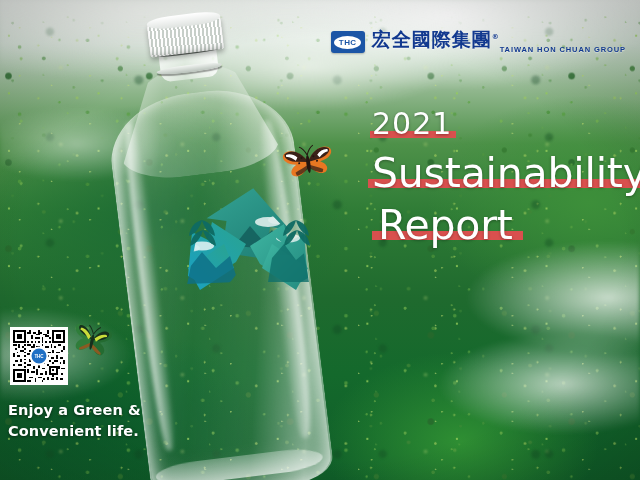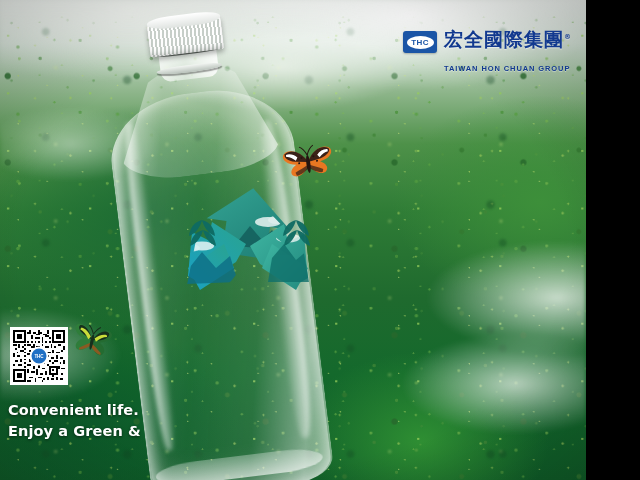--- a/index.html
+++ b/index.html
@@ -1,20 +1,20 @@
 <!DOCTYPE html>
 <html><head>
 <meta charset="utf-8">
 <style>
   html,body{margin:0;padding:0;background:#000;}
   body{font-family:"Liberation Sans",sans-serif;}
 
   .cover{
     position:relative;
-    width:586px;height:480px;
+    width:640px;height:480px;
     overflow:hidden;
     background:#0d3b1e;
   }
 
   
   .bg-base{
     position:absolute;inset:0;
     background:
       radial-gradient(ellipse 38% 30% at 14% 88%, #0c5a2a 0%, rgba(12,90,42,0) 70%),
       radial-gradient(ellipse 30% 26% at 72% 92%, #2f8f33 0%, rgba(47,143,51,0) 72%),
@@ -193,21 +193,21 @@
     margin-top:1px;
   }
   .logo-badge-oval{
     width:27px;height:13px;
     background:#ffffff;
     border-radius:50%;
     display:flex;align-items:center;justify-content:center;
     color:#1b55a6;font-size:8px;font-weight:bold;letter-spacing:.4px;
     font-family:"Liberation Sans",sans-serif;
   }
-  .logo-texts{display:flex;flex-direction:column;line-height:1;}
+  .logo-texts{display:flex;flex-direction:row;line-height:1;}
   .logo-cn{
     font-size:19px;font-weight:bold;color:#12398f;
     letter-spacing:1px;
     font-family:"DejaVu Sans","Liberation Sans",sans-serif;
     white-space:nowrap;
     text-shadow:0 1px 1px rgba(255,255,255,.5);
   }
   .logo-tm{
     font-size:7px;vertical-align:super;color:#12398f;
   }
@@ -386,20 +386,38 @@
       <div class="logo-badge-oval">THC</div>
     </div>
     <div class="logo-texts">
       <div class="logo-cn">
         <span>宏全國際集團</span><span class="logo-tm">®</span>
       </div>
       <div class="logo-en">TAIWAN HON CHUAN GROUP</div>
     </div>
   </div>
 
+  <div class="headline">
+
+    <div class="hl-row hl-year">
+      <span class="hl-bar"></span>
+      <span class="hl-text">2021</span>
+    </div>
+
+    <div class="hl-row hl-main">
+      <span class="hl-bar"></span>
+      <span class="hl-text">Sustainability</span>
+    </div>
+
+    <div class="hl-row hl-sub">
+      <span class="hl-bar"></span>
+      <span class="hl-text">Report</span>
+    </div>
+
+  </div>
 
   <div class="qr-block">
     <div class="qr">
       <svg viewBox="0 0 29 29" width="52" height="52" shape-rendering="crispEdges" aria-hidden="true">
         <rect width="29" height="29" fill="#ffffff"></rect>
         <g fill="#000000">
 
           <rect x="0" y="0" width="7" height="1"></rect>
             <rect x="0" y="6" width="7" height="1"></rect>
           <rect x="0" y="0" width="1" height="7"></rect>
@@ -523,22 +541,22 @@
             <rect x="16" y="28" width="1" height="1"></rect>
           <rect x="8" y="28" width="2" height="1"></rect>
             <rect x="10" y="9" width="1" height="1"></rect>
         </g>
       </svg>
       <div class="qr-center">THC</div>
     </div>
   </div>
 
   <div class="tagline">
+    <div>Enjoy a Green &amp;</div>
     <div>Convenient life.</div>
-    <div>Enjoy a Green &amp;</div>
   </div>
 
   <div class="butterfly bf-orange">
     <svg viewBox="0 0 52 42" width="52" height="42" aria-hidden="true">
       <g>
         <path d="M26 22 C18 8 6 6 2 12 C0 17 6 22 14 23 C8 26 6 31 10 34 C16 37 23 31 26 24 Z" fill="#e87722"></path>
         <path d="M26 22 C34 8 46 6 50 12 C52 17 46 22 38 23 C44 26 46 31 42 34 C36 37 29 31 26 24 Z" fill="#e87722"></path>
         <path d="M26 22 C20 10 10 7 4 11 C2 14 6 18 13 20 Z" fill="#3a2118"></path>
         <path d="M26 22 C32 10 42 7 48 11 C50 14 46 18 39 20 Z" fill="#3a2118"></path>
         <path d="M5 12 C9 11 13 13 16 16 L14 19 C11 16 8 14 5 14 Z" fill="#ffffff"></path>

